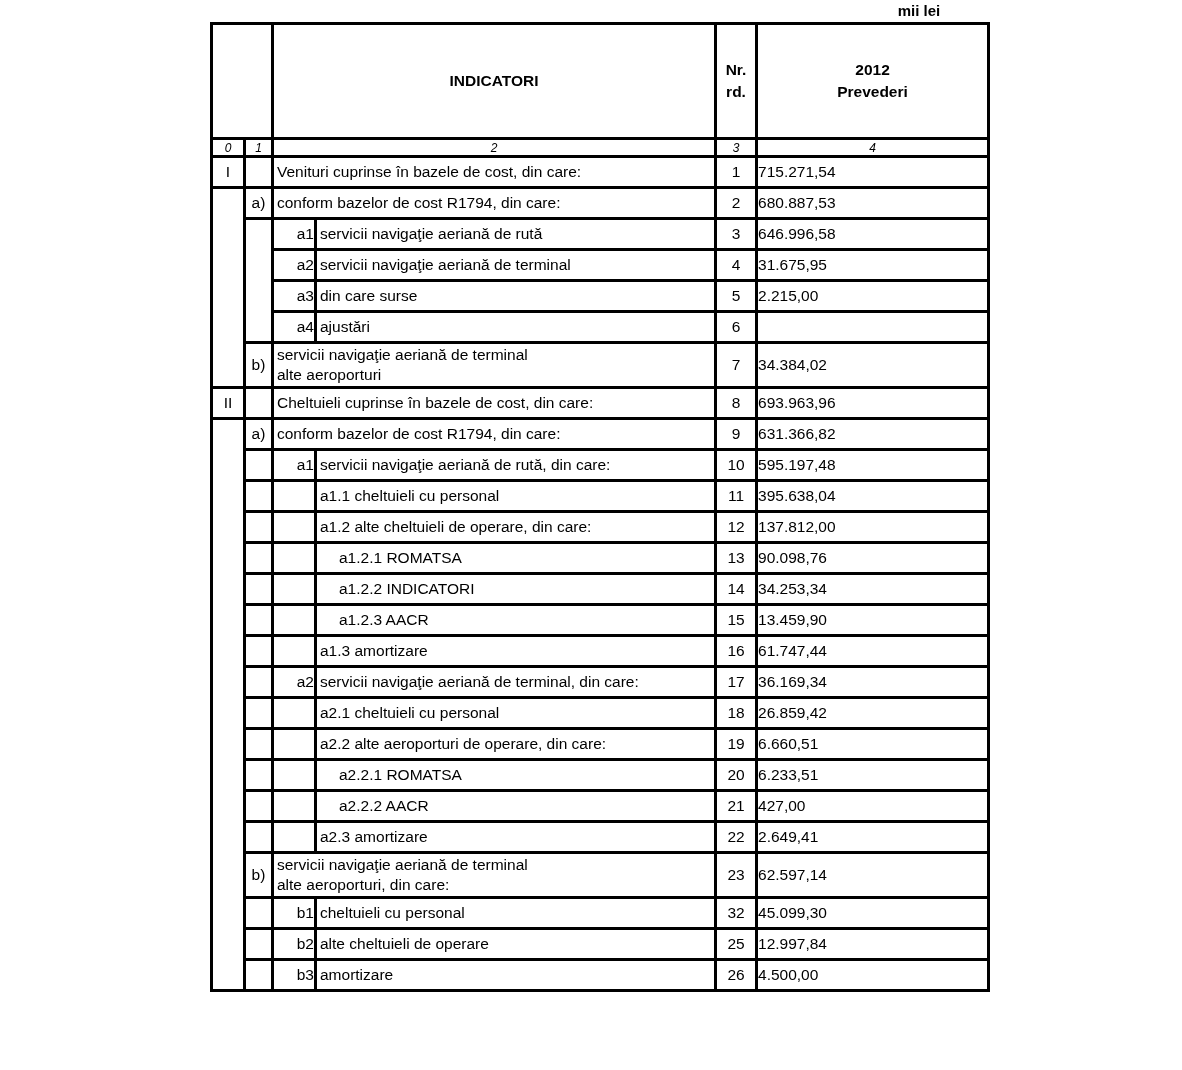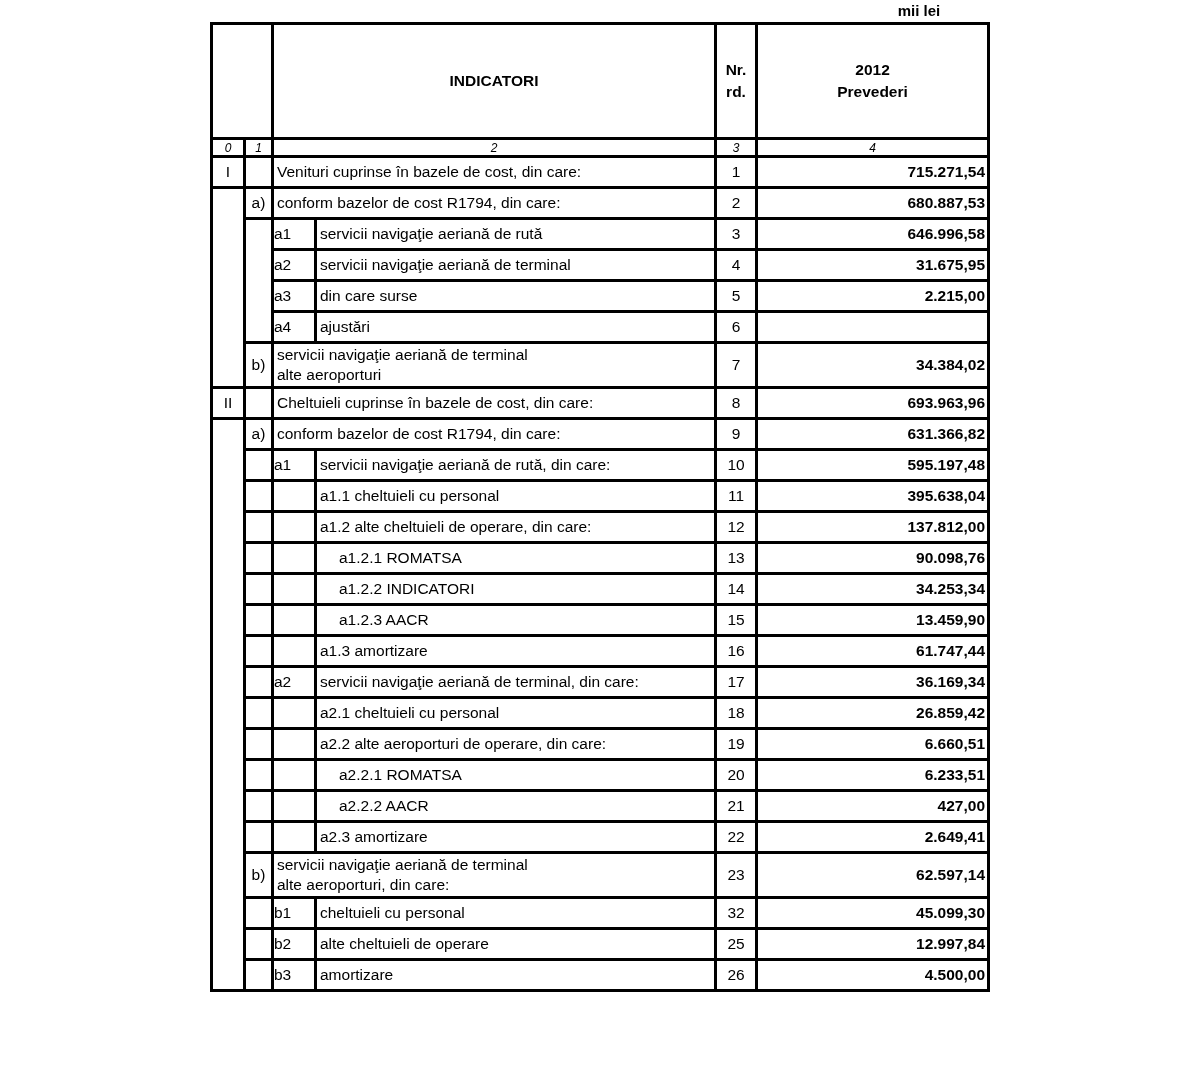--- a/index.html
+++ b/index.html
@@ -11,26 +11,26 @@
                table-layout:fixed; width:777px;margin-left:16px; }
   table.grid td { border:3px solid #000; padding:0; font-size:15.5px; white-space:nowrap;
                   overflow:hidden; vertical-align:middle; }
   col.c0 { width:33px; } col.c1 { width:28px; } col.c2a { width:43px; } col.c2b { width:400px; }
   col.c3 { width:41px; } col.c4 { width:232px; }
   tr.hdr td { height:112px; }
   tr.idx td { height:15px; font-style:italic; font-size:12px; text-align:center; border-width:3px; }
   tr.r td { height:28px; }
   tr.r2 td { height:42px; }
   .center { text-align:center; }
-  .right { text-align:right; padding-right:2px !important;font-weight:bold; }
+  .right { padding-right:2px !important; }
   .hdrtxt { text-align:center; font-weight:bold; font-size:15.5px; line-height:22px; }
   .txt { padding-left:3px !important; }
   .ind { padding-left:22px !important; }
   .wrap { white-space:normal !important; line-height:20px; }
-  .code { text-align:left; }
+  .code { text-align:right; }
 </style>
 </head>
 <body>
 
 <div class="unit">mii lei</div>
 
 <table class="grid">
   <colgroup>
     <col class="c0">
       <col class="c1">

